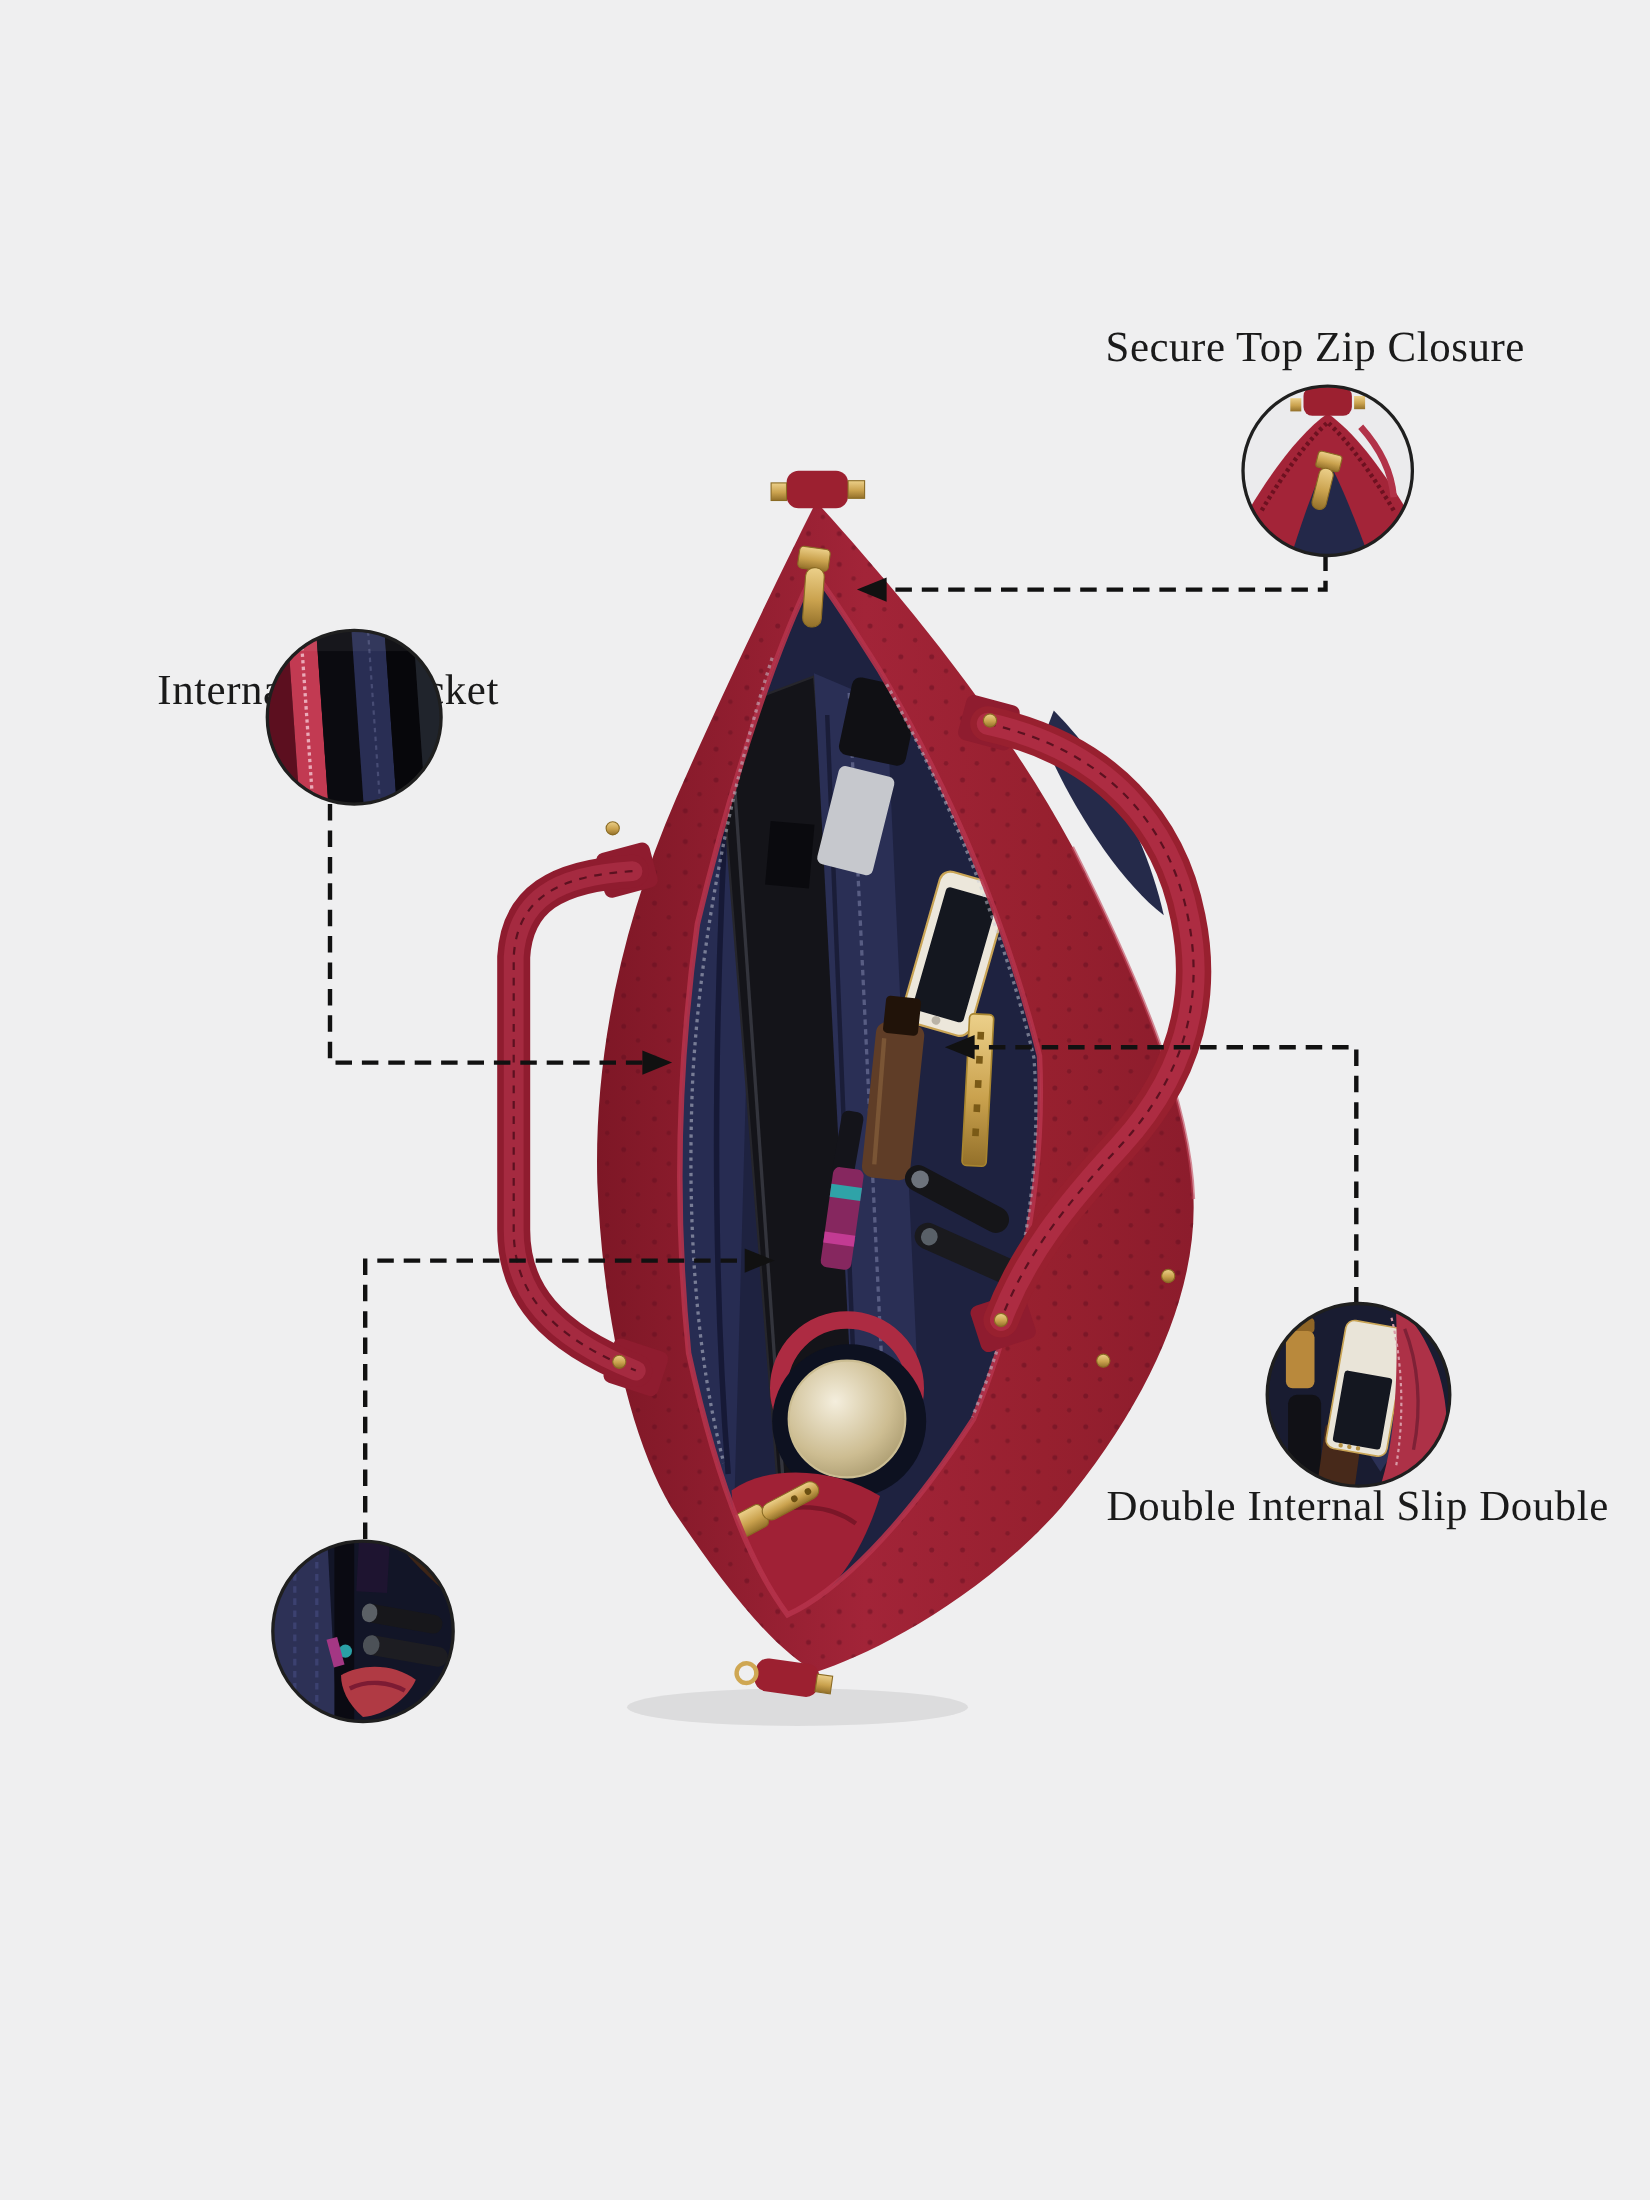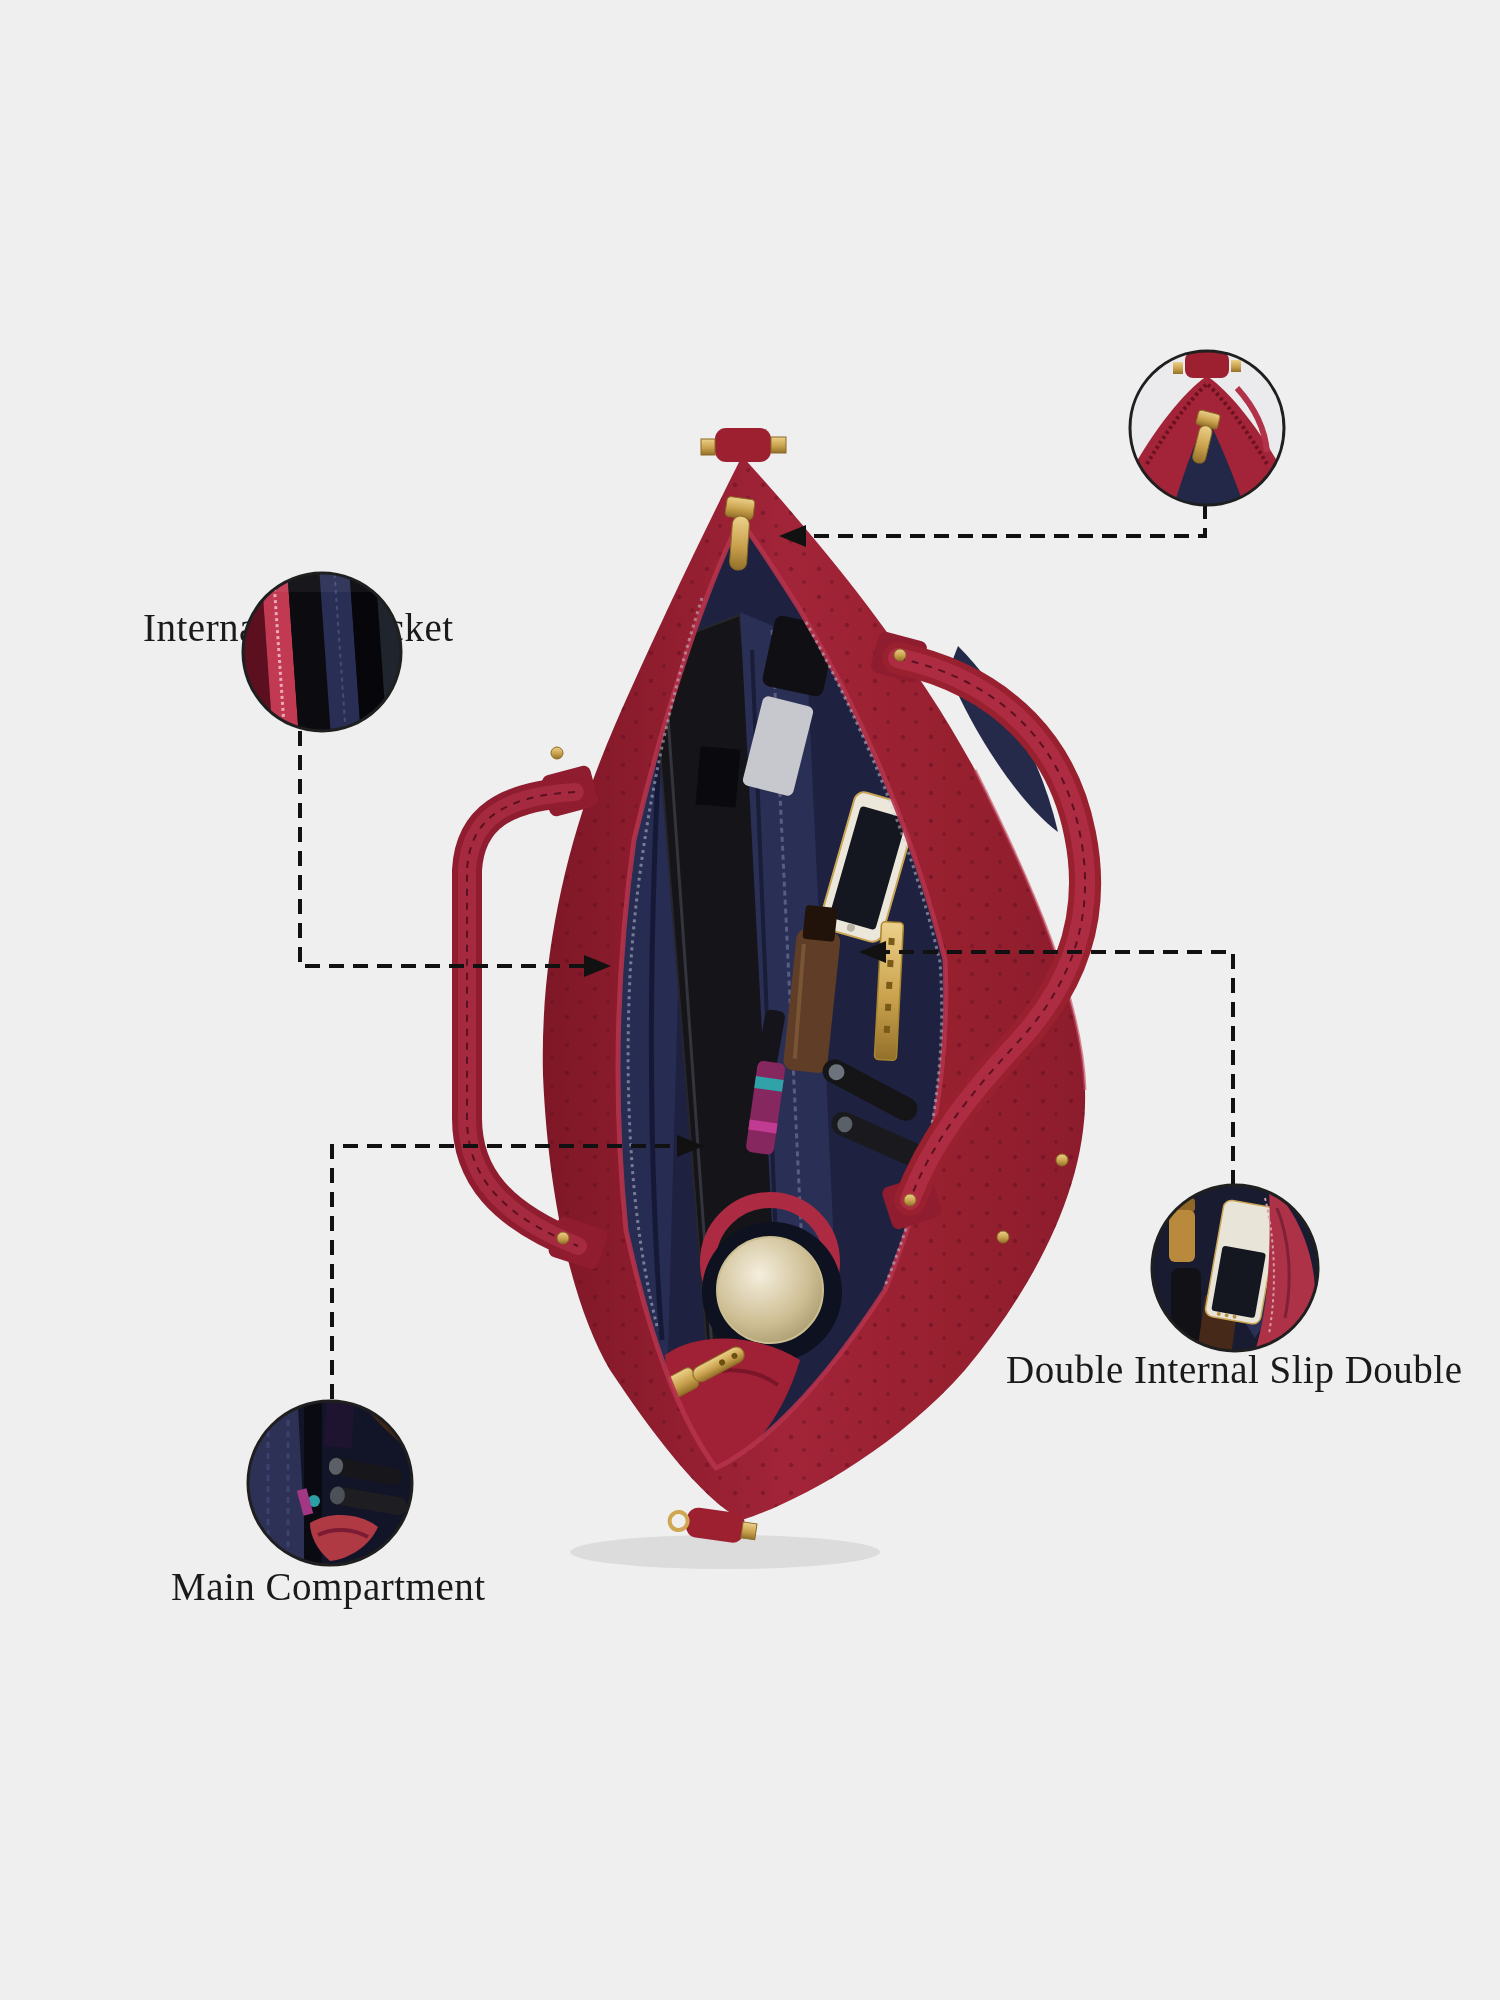--- a/index.html
+++ b/index.html
@@ -22,22 +22,22 @@
   #label-internal-zip-pocket{left:143px;top:605px;}
   #label-main-compartment{left:171px;top:1564px;}
   #label-double-slip-pocket{left:1006px;top:1347px;}
   svg.scene{position:absolute;left:0;top:0;z-index:2;}
 </style>
 </head>
 <body>
 
 <div class="canvas">
 
+  <div class="callout-label" id="label-secure-top-zip">Secure Top Zip Closure</div>
   <div class="callout-label" id="label-internal-zip-pocket">Internal Zip Pocket</div>
-  <div class="callout-label" id="label-main-compartment">Main Compartment</div>
   <div class="callout-label" id="label-double-slip-pocket">Double Internal Slip Double</div>
 
   <svg class="scene" width="1500" height="2000" viewBox="0 0 1500 2000">
     <defs>
       <linearGradient id="leatherGrad" x1="0" y1="0" x2="1" y2="0">
         <stop offset="0" stop-color="#7e1726"></stop>
         <stop offset="0.45" stop-color="#a22438"></stop>
         <stop offset="0.75" stop-color="#97202f"></stop>
         <stop offset="1" stop-color="#8c1c2c"></stop>
       </linearGradient>

